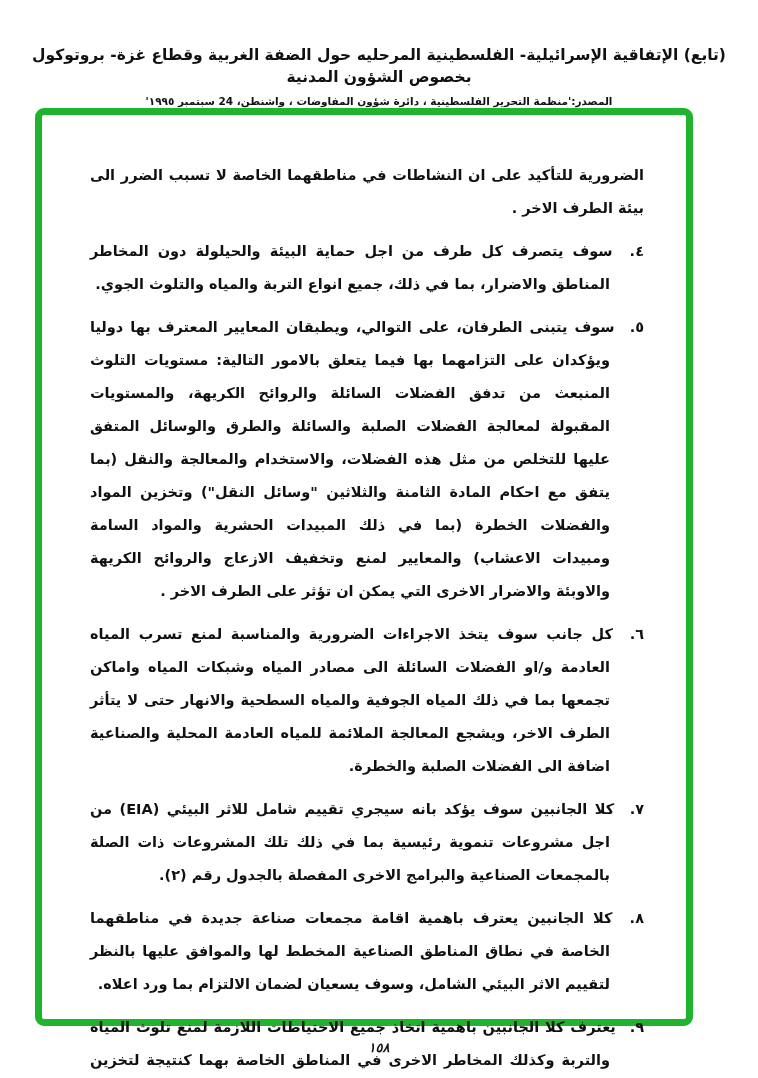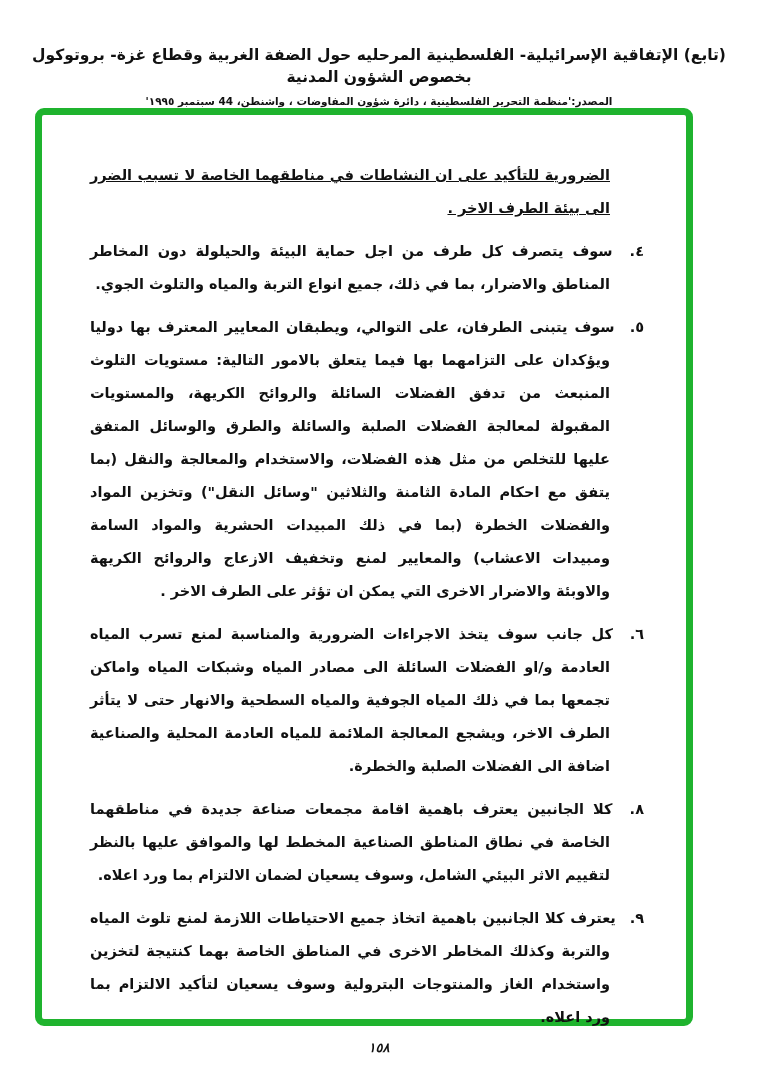--- a/index.html
+++ b/index.html
@@ -42,23 +42,21 @@
   }
   .content {
     direction: rtl;
     text-align: justify;
     padding: 44px 42px 0 48px;
     font-size: 14.5px;
     font-weight: bold;
     line-height: 33px;
   }
   .intro {
-    margin-right: 34px;
     margin-bottom: 10px;
-    text-decoration: underline;
   }
   .item {
     padding-right: 34px;
     text-indent: -34px;
     margin-bottom: 10px;
   }
   .item .num {
     display: inline-block;
     text-indent: 0;
     margin-left: 8px;
@@ -78,21 +76,21 @@
     direction: rtl;
   }
 </style>
 </head>
 <body>
 
 <div class="page">
 
   <div class="header">
     <div class="title">(تابع) الإتفاقية الإسرائيلية- الفلسطينية المرحليه حول الضفة الغربية وقطاع غزة- بروتوكول بخصوص الشؤون المدنية</div>
-    <div class="source">المصدر:'منظمة التحرير الفلسطينية ، دائرة شؤون المفاوضات ، واشنطن، 44 سبتمبر ١٩٩٥'</div>
+    <div class="source">المصدر:'منظمة التحرير الفلسطينية ، دائرة شؤون المفاوضات ، واشنطن، 24 سبتمبر ١٩٩٥'</div>
   </div>
 
   <div class="frame">
     <div class="content">
 
       <p class="intro">الضرورية للتأكيد على ان النشاطات في مناطقهما الخاصة لا تسبب الضرر الى بيئة الطرف الاخر .</p>
 
       <p class="item">
         <span class="num">٤.</span>
         <span>سوف يتصرف كل طرف من اجل حماية البيئة والحيلولة دون المخاطر المناطق والاضرار، بما في ذلك، جميع انواع التربة والمياه والتلوث الجوي.</span>
@@ -101,20 +99,24 @@
       <p class="item">
         <span class="num">٥.</span>
         <span>سوف يتبنى الطرفان، على التوالي، ويطبقان المعايير المعترف بها دوليا ويؤكدان على التزامهما بها فيما يتعلق بالامور التالية: مستويات التلوث المنبعث من تدفق الفضلات السائلة والروائح الكريهة، والمستويات المقبولة لمعالجة الفضلات الصلبة والسائلة والطرق والوسائل المتفق عليها للتخلص من مثل هذه الفضلات، والاستخدام والمعالجة والنقل (بما يتفق مع احكام المادة الثامنة والثلاثين "وسائل النقل") وتخزين المواد والفضلات الخطرة (بما في ذلك المبيدات الحشرية والمواد السامة ومبيدات الاعشاب) والمعايير لمنع وتخفيف الازعاج والروائح الكريهة والاوبئة والاضرار الاخرى التي يمكن ان تؤثر على الطرف الاخر .</span>
       </p>
 
       <p class="item">
         <span class="num">٦.</span>
         <span>كل جانب سوف يتخذ الاجراءات الضرورية والمناسبة لمنع تسرب المياه العادمة و/او الفضلات السائلة الى مصادر المياه وشبكات المياه واماكن تجمعها بما في ذلك المياه الجوفية والمياه السطحية والانهار حتى لا يتأثر الطرف الاخر، ويشجع المعالجة الملائمة للمياه العادمة المحلية والصناعية اضافة الى الفضلات الصلبة والخطرة.</span>
       </p>
 
+      <p class="item">
+        <span class="num">٧.</span>
+        <span>كلا الجانبين سوف يؤكد بانه سيجري تقييم شامل للاثر البيئي (EIA) من اجل مشروعات تنموية رئيسية بما في ذلك تلك المشروعات ذات الصلة بالمجمعات الصناعية والبرامج الاخرى المفصلة بالجدول رقم (٢).</span>
+      </p>
 
       <p class="item">
         <span class="num">٨.</span>
         <span>كلا الجانبين يعترف باهمية اقامة مجمعات صناعة جديدة في مناطقهما الخاصة في نطاق المناطق الصناعية المخطط لها والموافق عليها بالنظر لتقييم الاثر البيئي الشامل، وسوف يسعيان لضمان الالتزام بما ورد اعلاه.</span>
       </p>
 
       <p class="item">
         <span class="num">٩.</span>
         <span>يعترف كلا الجانبين باهمية اتخاذ جميع الاحتياطات اللازمة لمنع تلوث المياه والتربة وكذلك المخاطر الاخرى في المناطق الخاصة بهما كنتيجة لتخزين واستخدام الغاز والمنتوجات البترولية وسوف يسعيان لتأكيد الالتزام بما ورد اعلاه.</span>
       </p>

